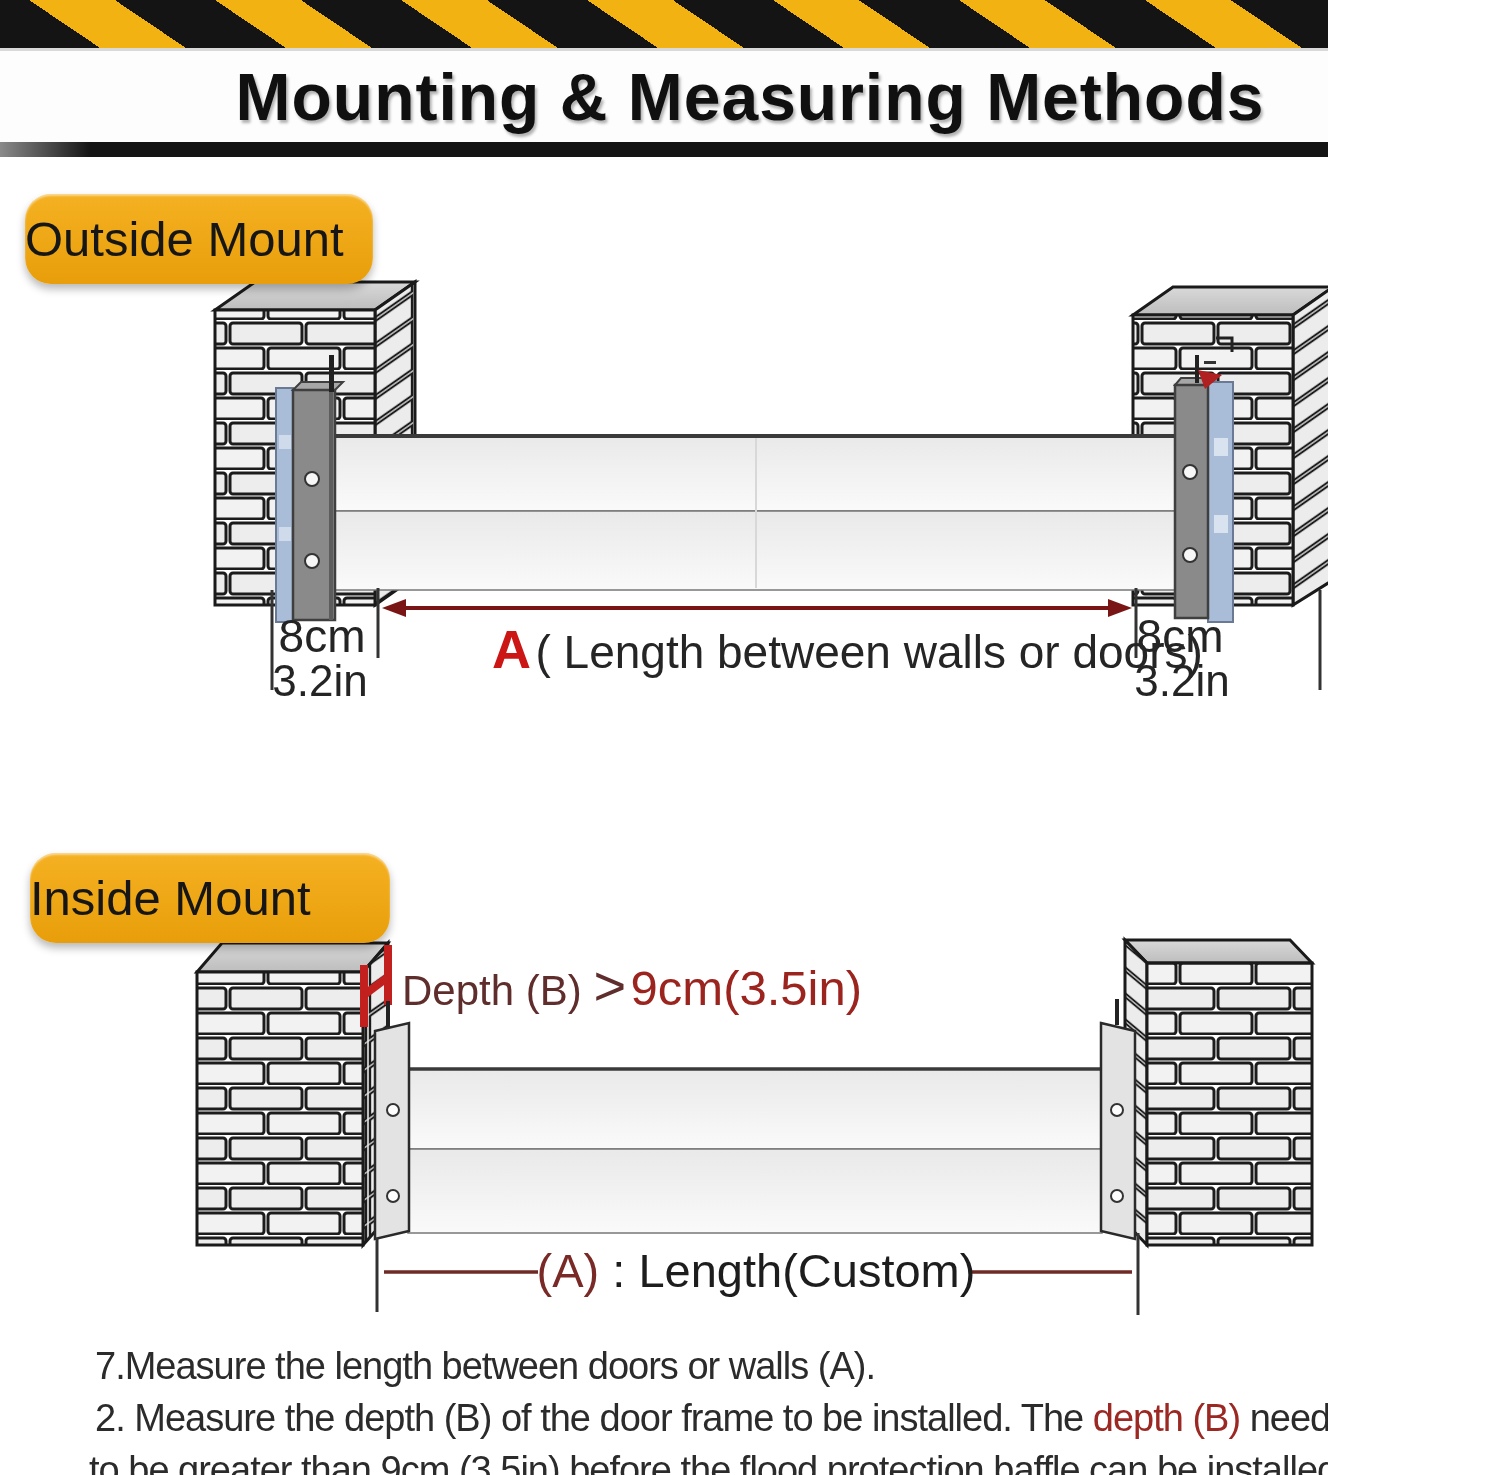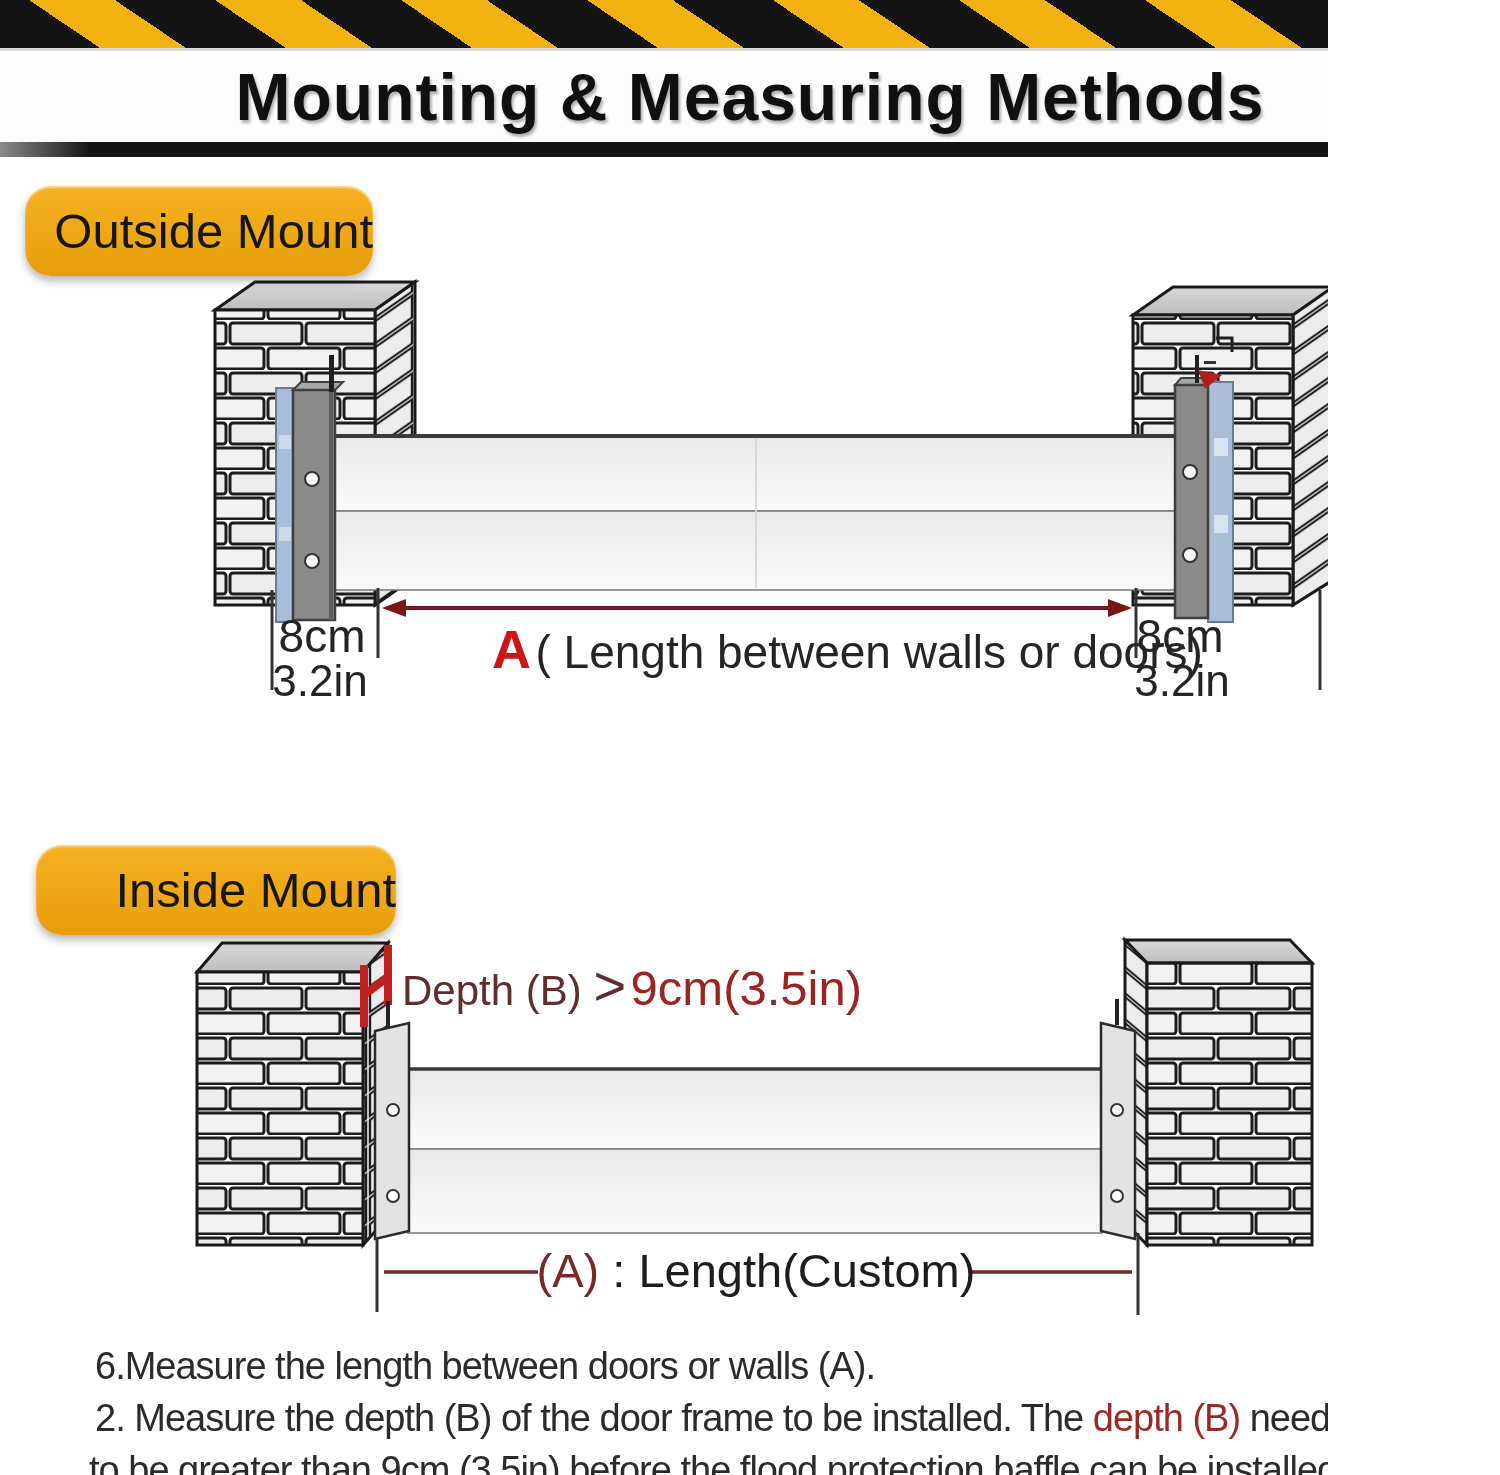--- a/index.html
+++ b/index.html
@@ -11,26 +11,26 @@
     background:repeating-linear-gradient(34deg,#141414 0 56px,#f2b312 56px 104px);
     border-bottom:3px solid #d9d9d9;}
   .title-band{position:absolute;left:0;top:51px;width:1500px;height:91px;background:#fdfdfd;
     display:flex;align-items:center;justify-content:center;}
   .main-title{font-size:66px;font-weight:bold;color:#101010;letter-spacing:1px;
     text-shadow:2px 3px 3px rgba(0,0,0,0.30), 0 1px 0 #ffffff;}
   .black-bar{position:absolute;left:0;top:142px;width:1500px;height:15px;
     background:linear-gradient(90deg,#8a8a8a 0,#141414 6%,#141414 94%,#8a8a8a 100%);}
 
   
-  .badge{position:absolute;display:flex;align-items:center;justify-content:flex-end;
+  .badge{position:absolute;display:flex;align-items:center;justify-content:flex-start;
     background:linear-gradient(#f5b122,#e89e0a);border-radius:26px;
     box-shadow:0 5px 9px rgba(0,0,0,0.28), inset 0 2px 2px rgba(255,255,255,0.5);
-    color:#161616;font-size:49px;z-index:5;}
+    color:#161616;font-size:49px;z-index:5;margin-top:8px;}
   .badge.outside{left:25px;top:186px;width:348px;height:90px;}
-  .badge.inside{left:36px;top:845px;width:360px;height:90px;}
+  .badge.inside{left:30px;top:845px;width:360px;height:90px;}
 
   
   .diagram{position:absolute;left:0;width:1500px;z-index:1;}
   #outside-svg{top:270px;height:450px;}
   #inside-svg{top:935px;height:385px;}
 
   
   .steps{position:absolute;color:#2b2b2b;font-size:38px;letter-spacing:-1px;line-height:52px;z-index:4;}
   .steps.outside{left:112px;top:708px;}
   .steps.inside{left:95px;top:1340px;}
@@ -200,18 +200,18 @@
       <line x1="384" y1="337" x2="538" y2="337" stroke="#6e2a24" stroke-width="3.5"></line>
       <line x1="972" y1="337" x2="1132" y2="337" stroke="#6e2a24" stroke-width="3.5"></line>
       <text x="756" y="352" font-size="47" text-anchor="middle">
         <tspan fill="#7a2a26">(A)</tspan>
         <tspan fill="#1d1d1d">: Length(Custom)</tspan>
       </text>
     </g>
   </svg>
 
   <div class="steps inside">
-    <div class="row"><span>6.Measure the length between doors or walls (A).</span></div>
+    <div class="row"><span>7.Measure the length between doors or walls (A).</span></div>
     <div class="row" style="margin-top:0"><span>2. Measure the depth (B) of the door frame to be installed. The </span><span class="red">depth (B)</span><span> needs</span></div>
     <div class="row row3"><span>to be greater than 9cm (3.5in) before the flood protection baffle can be installed.</span></div>
   </div>
 
 </div>
 
 </body></html>

